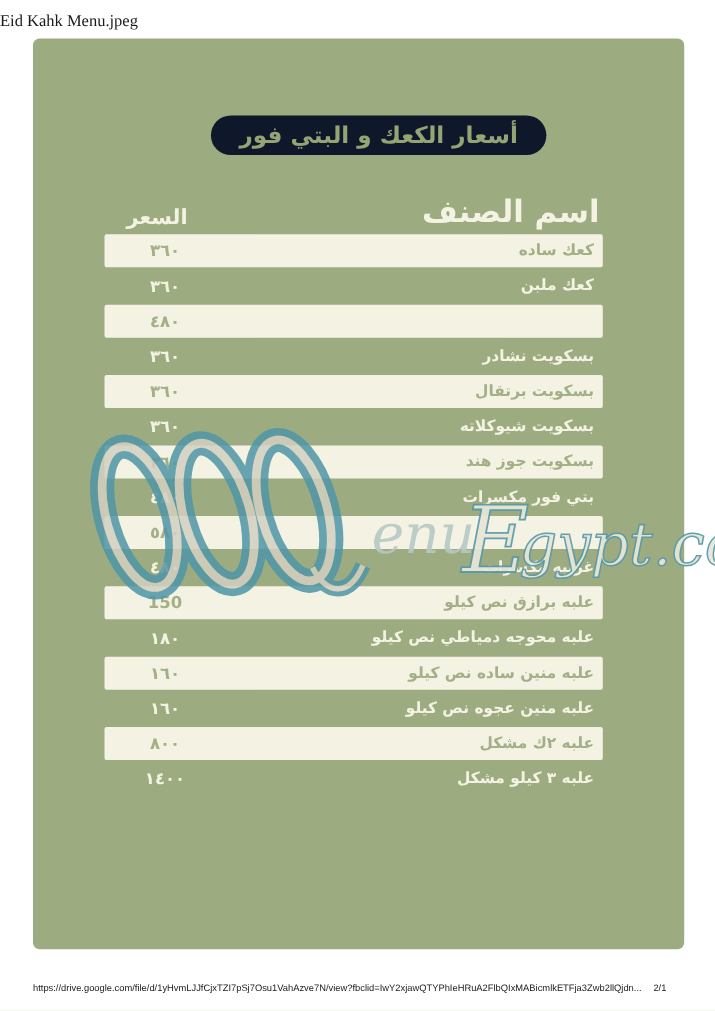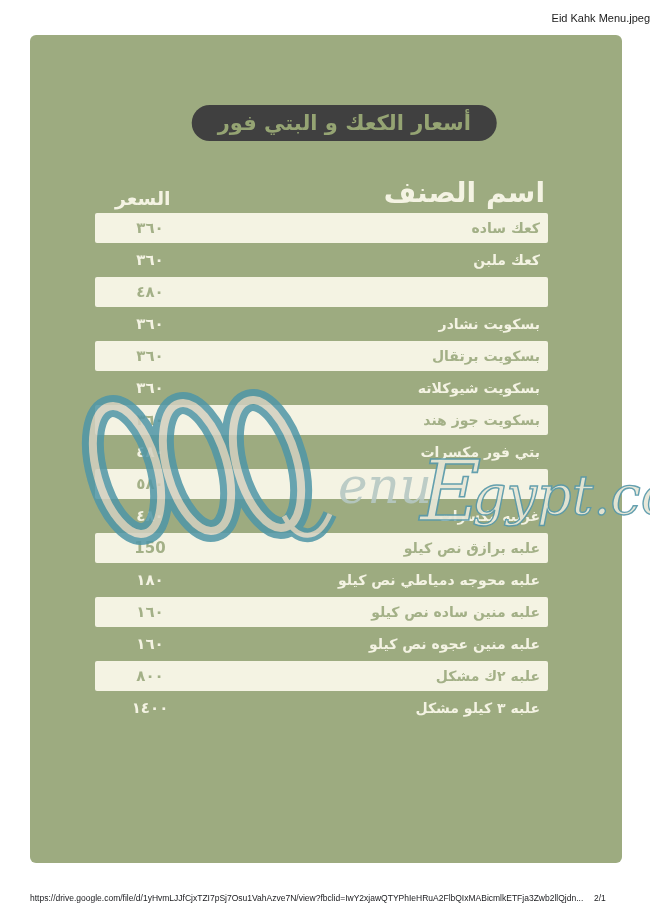--- a/index.html
+++ b/index.html
@@ -1,30 +1,30 @@
 <!DOCTYPE html>
 <html><head>
 <meta charset="utf-8">
 <style>
   html,body{margin:0;padding:0;}
   body{
     width:650px;height:919px;background:#ffffff;position:relative;overflow:hidden;
     font-family:"DejaVu Sans", sans-serif;
   }
   .doc-title{
-    position:absolute;top:12px;left:0;width:100%;text-align:right;
-    font-family:Liberation Sans, sans-serif;font-size:11px;color:#1a1a1a;
+    position:absolute;top:12px;left:0;width:100%;text-align:left;
+    font-family:Liberation Serif, serif;font-size:15px;color:#1a1a1a;
   }
   .card{
     position:absolute;left:30px;top:35px;width:592px;height:828px;
     background:#9dab80;border-radius:6px;
   }
   .pill{
     position:absolute;top:70px;left:50%;transform:translateX(-44%);
-    background:#404040;border-radius:21px;padding:6px 26px;white-space:nowrap;
+    background:#0f172a;border-radius:21px;padding:6px 26px;white-space:nowrap;
   }
   .pill-text{
     font-size:21px;font-weight:bold;color:#95a473;direction:rtl;unicode-bidi:plaintext;
   }
   .header-name{
     position:absolute;top:141px;right:77px;font-size:28px;font-weight:bold;
     color:#f4f3e3;direction:rtl;white-space:nowrap;
   }
   .header-price{
     position:absolute;top:152px;left:85px;font-size:19px;font-weight:bold;

